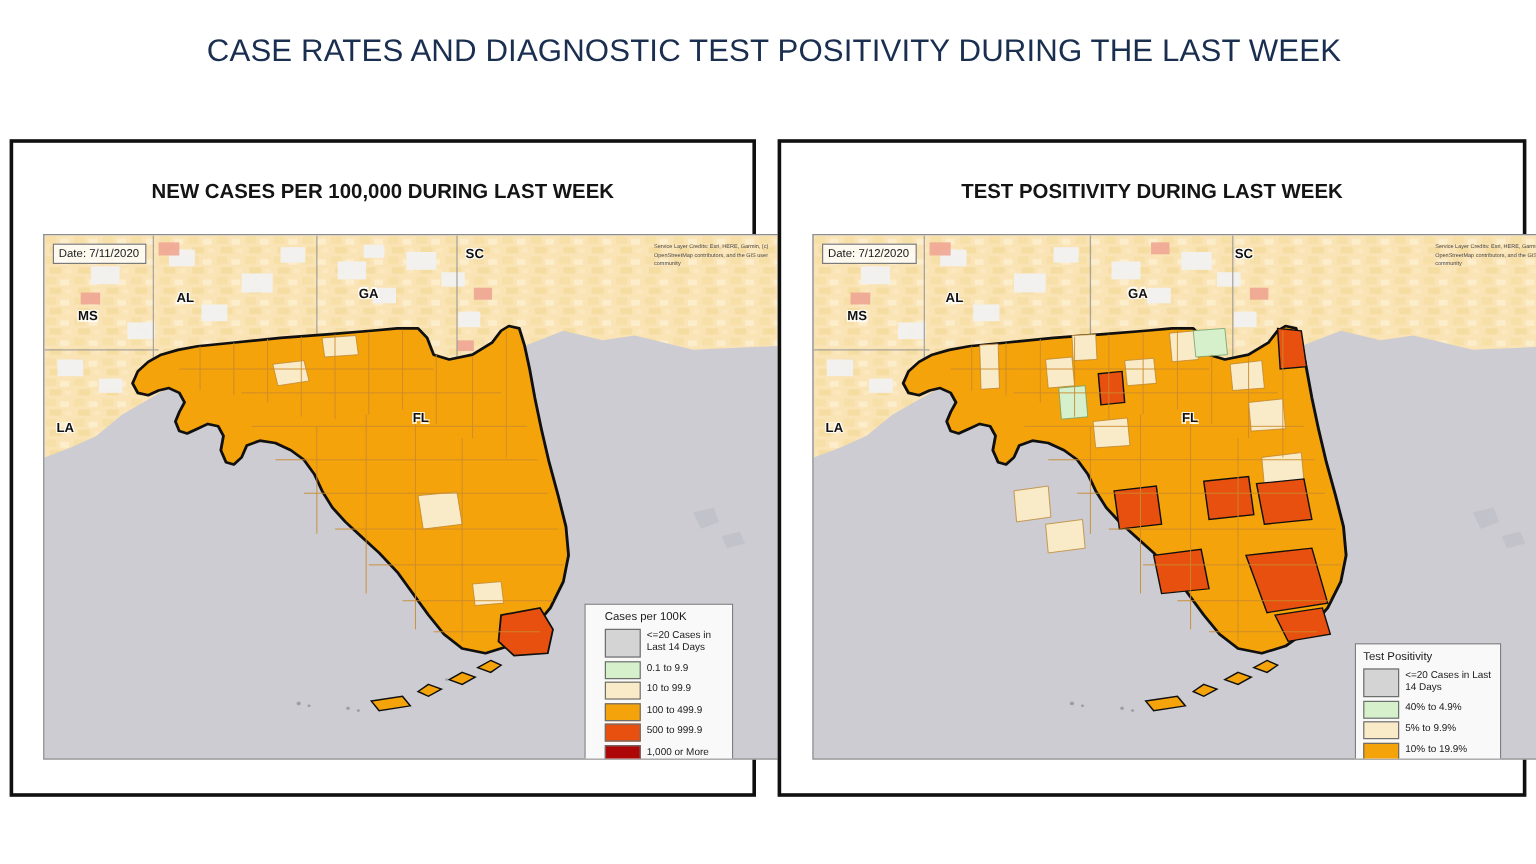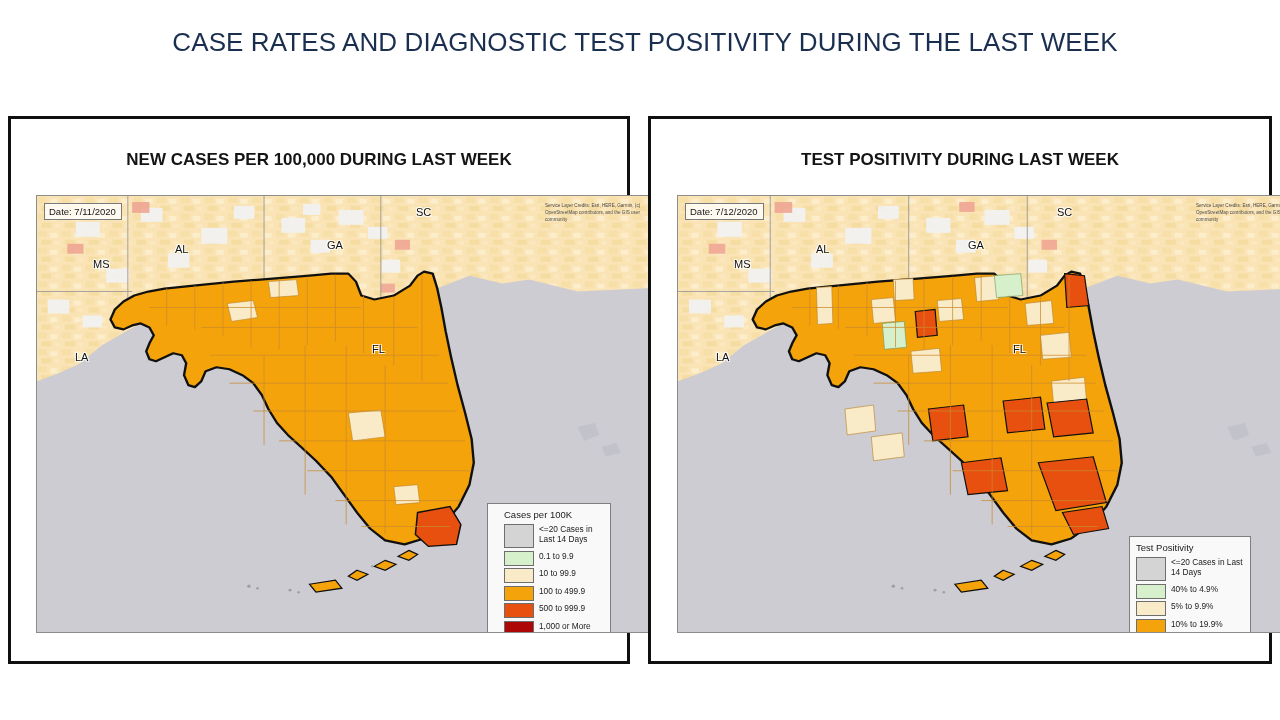--- a/index.html
+++ b/index.html
@@ -106,27 +106,26 @@
     line-height: 1.5;
     text-align: left;
     z-index: 6;
   }
 
   
   .state-label {
     position: absolute;
     color: #111111;
     font-size: 11px;
-    font-weight: normal;
+    font-weight: bold;
     text-shadow:
       -1px -1px 0 rgba(255,255,255,.85), 1px -1px 0 rgba(255,255,255,.85),
       -1px  1px 0 rgba(255,255,255,.85), 1px  1px 0 rgba(255,255,255,.85);
     z-index: 5;
     pointer-events: none;
-    margin-left: 28px;
   }
 
   
   .legend {
     position: absolute;
     background: rgba(255,255,255,0.88);
     border: 1px solid #7f7f7f;
     padding: 5px 7px 6px 6px;
     z-index: 7;
     box-sizing: border-box;

